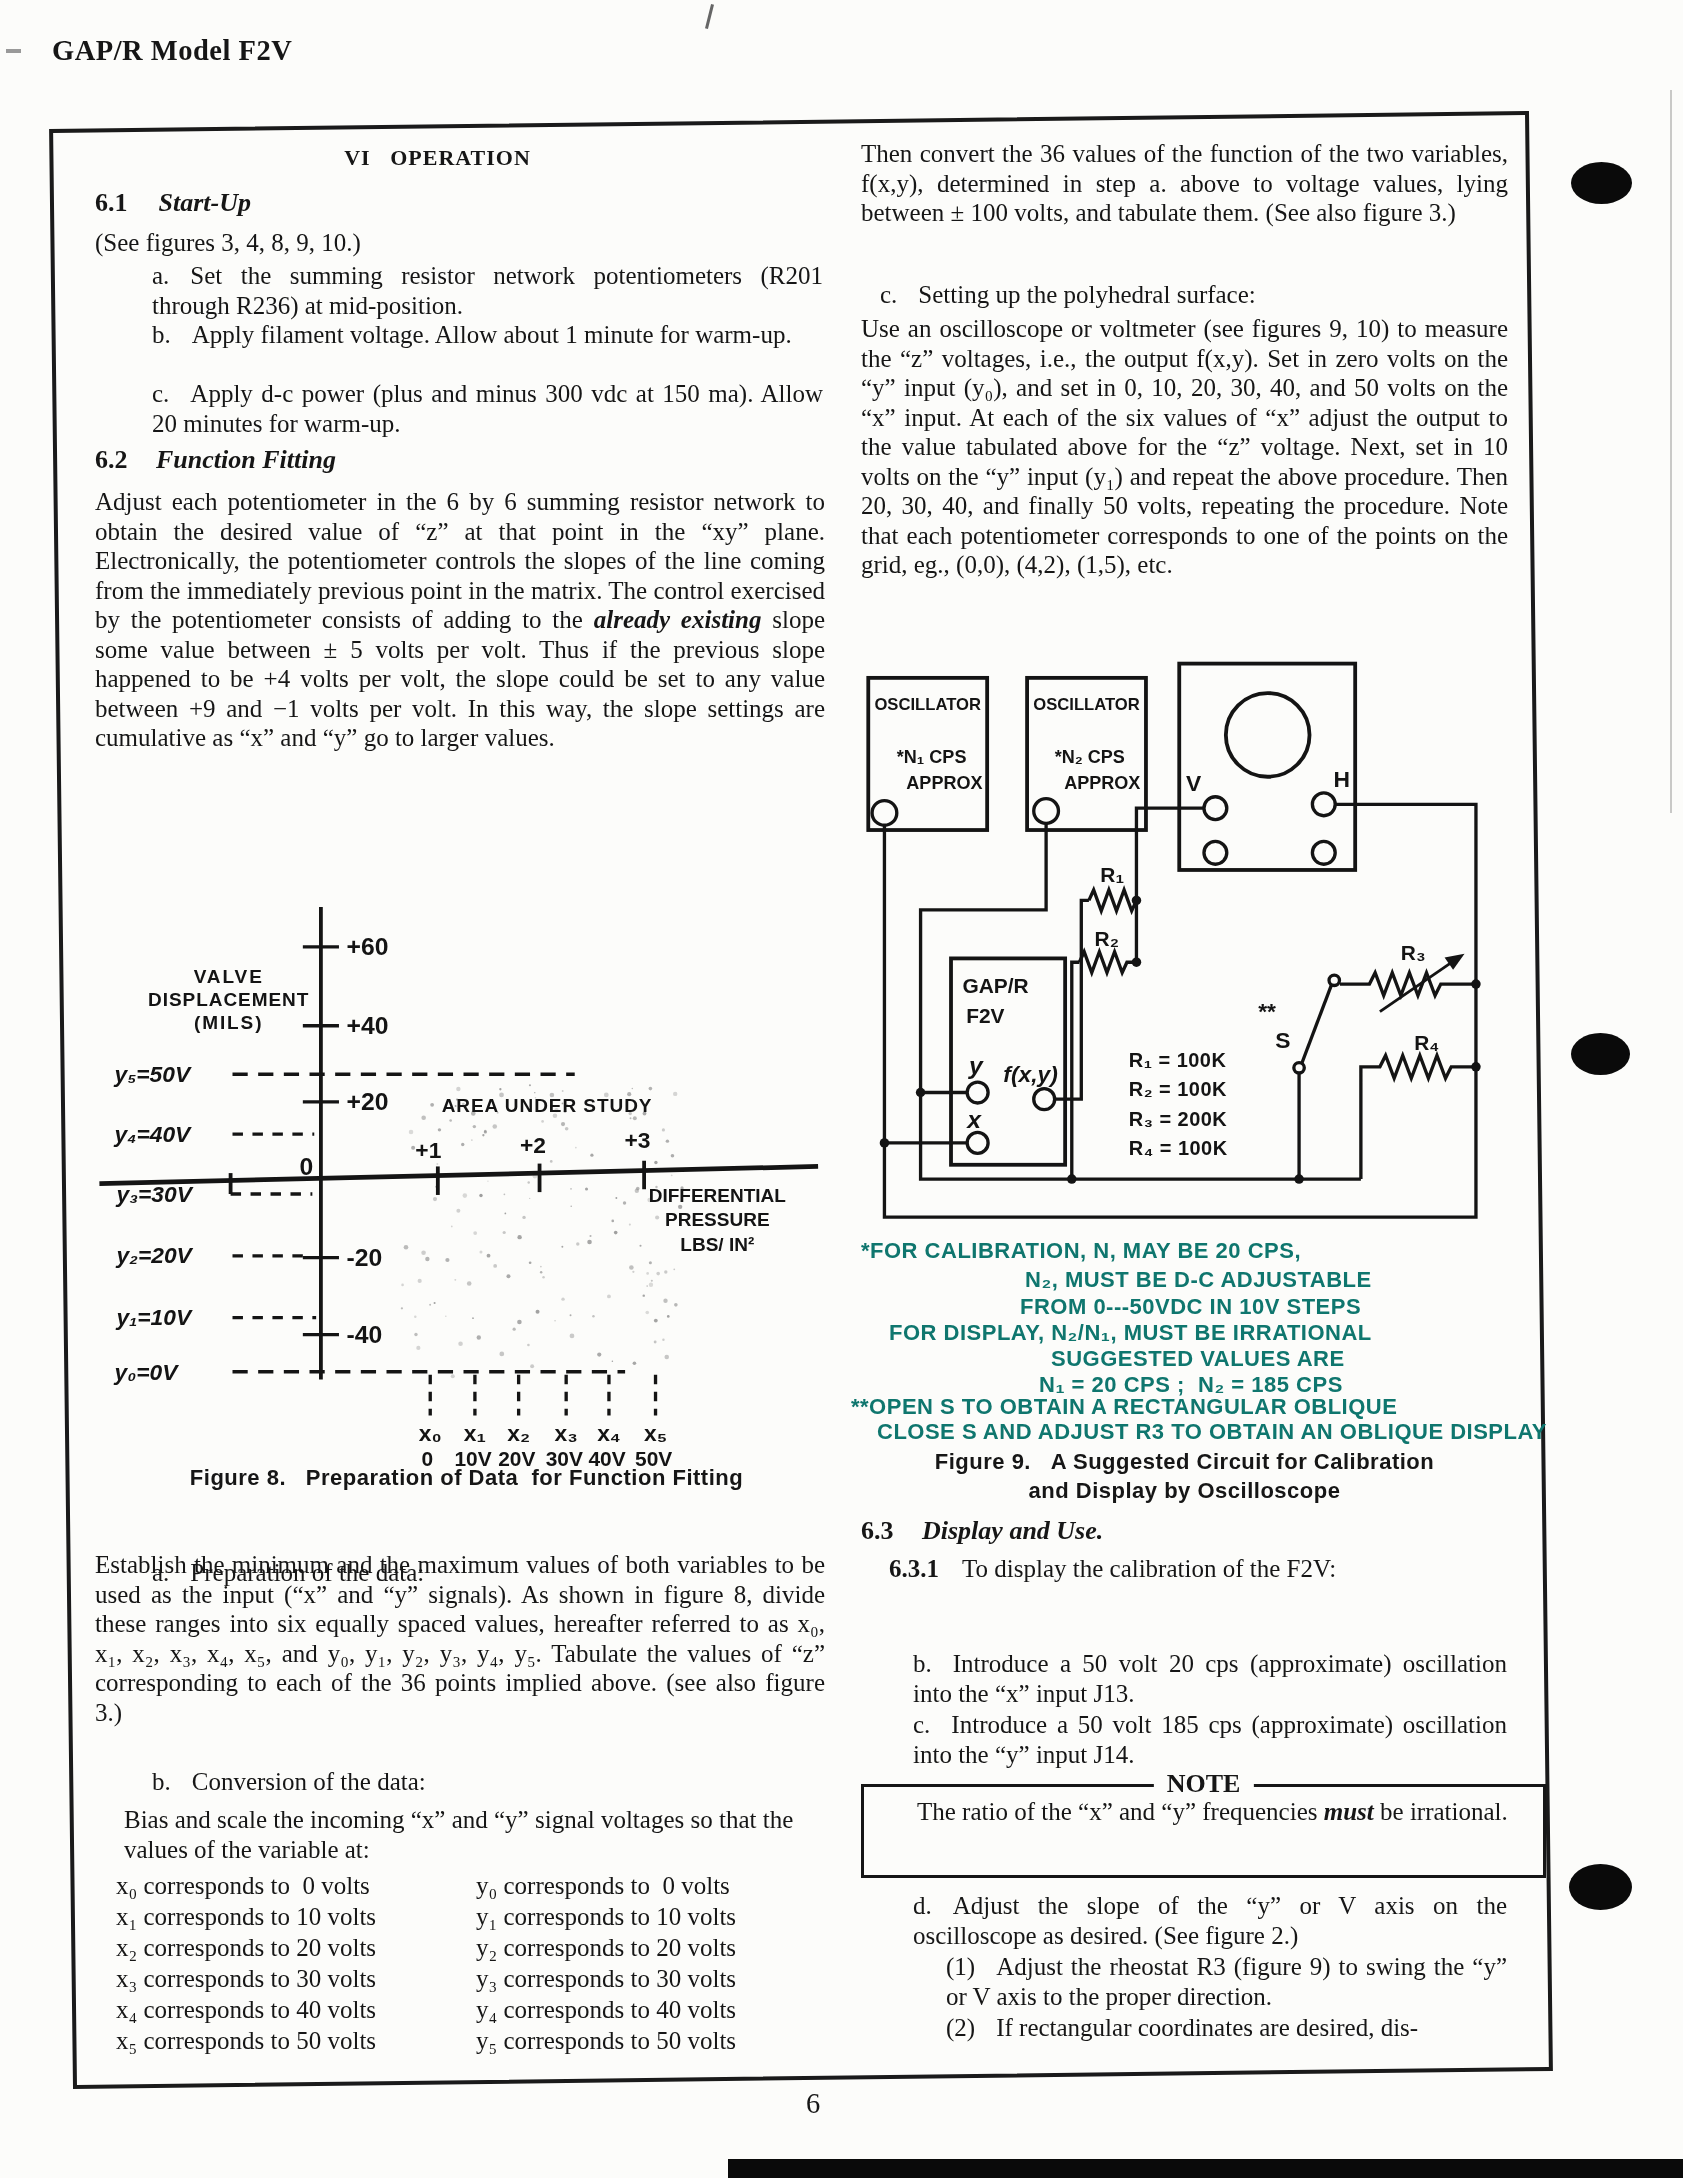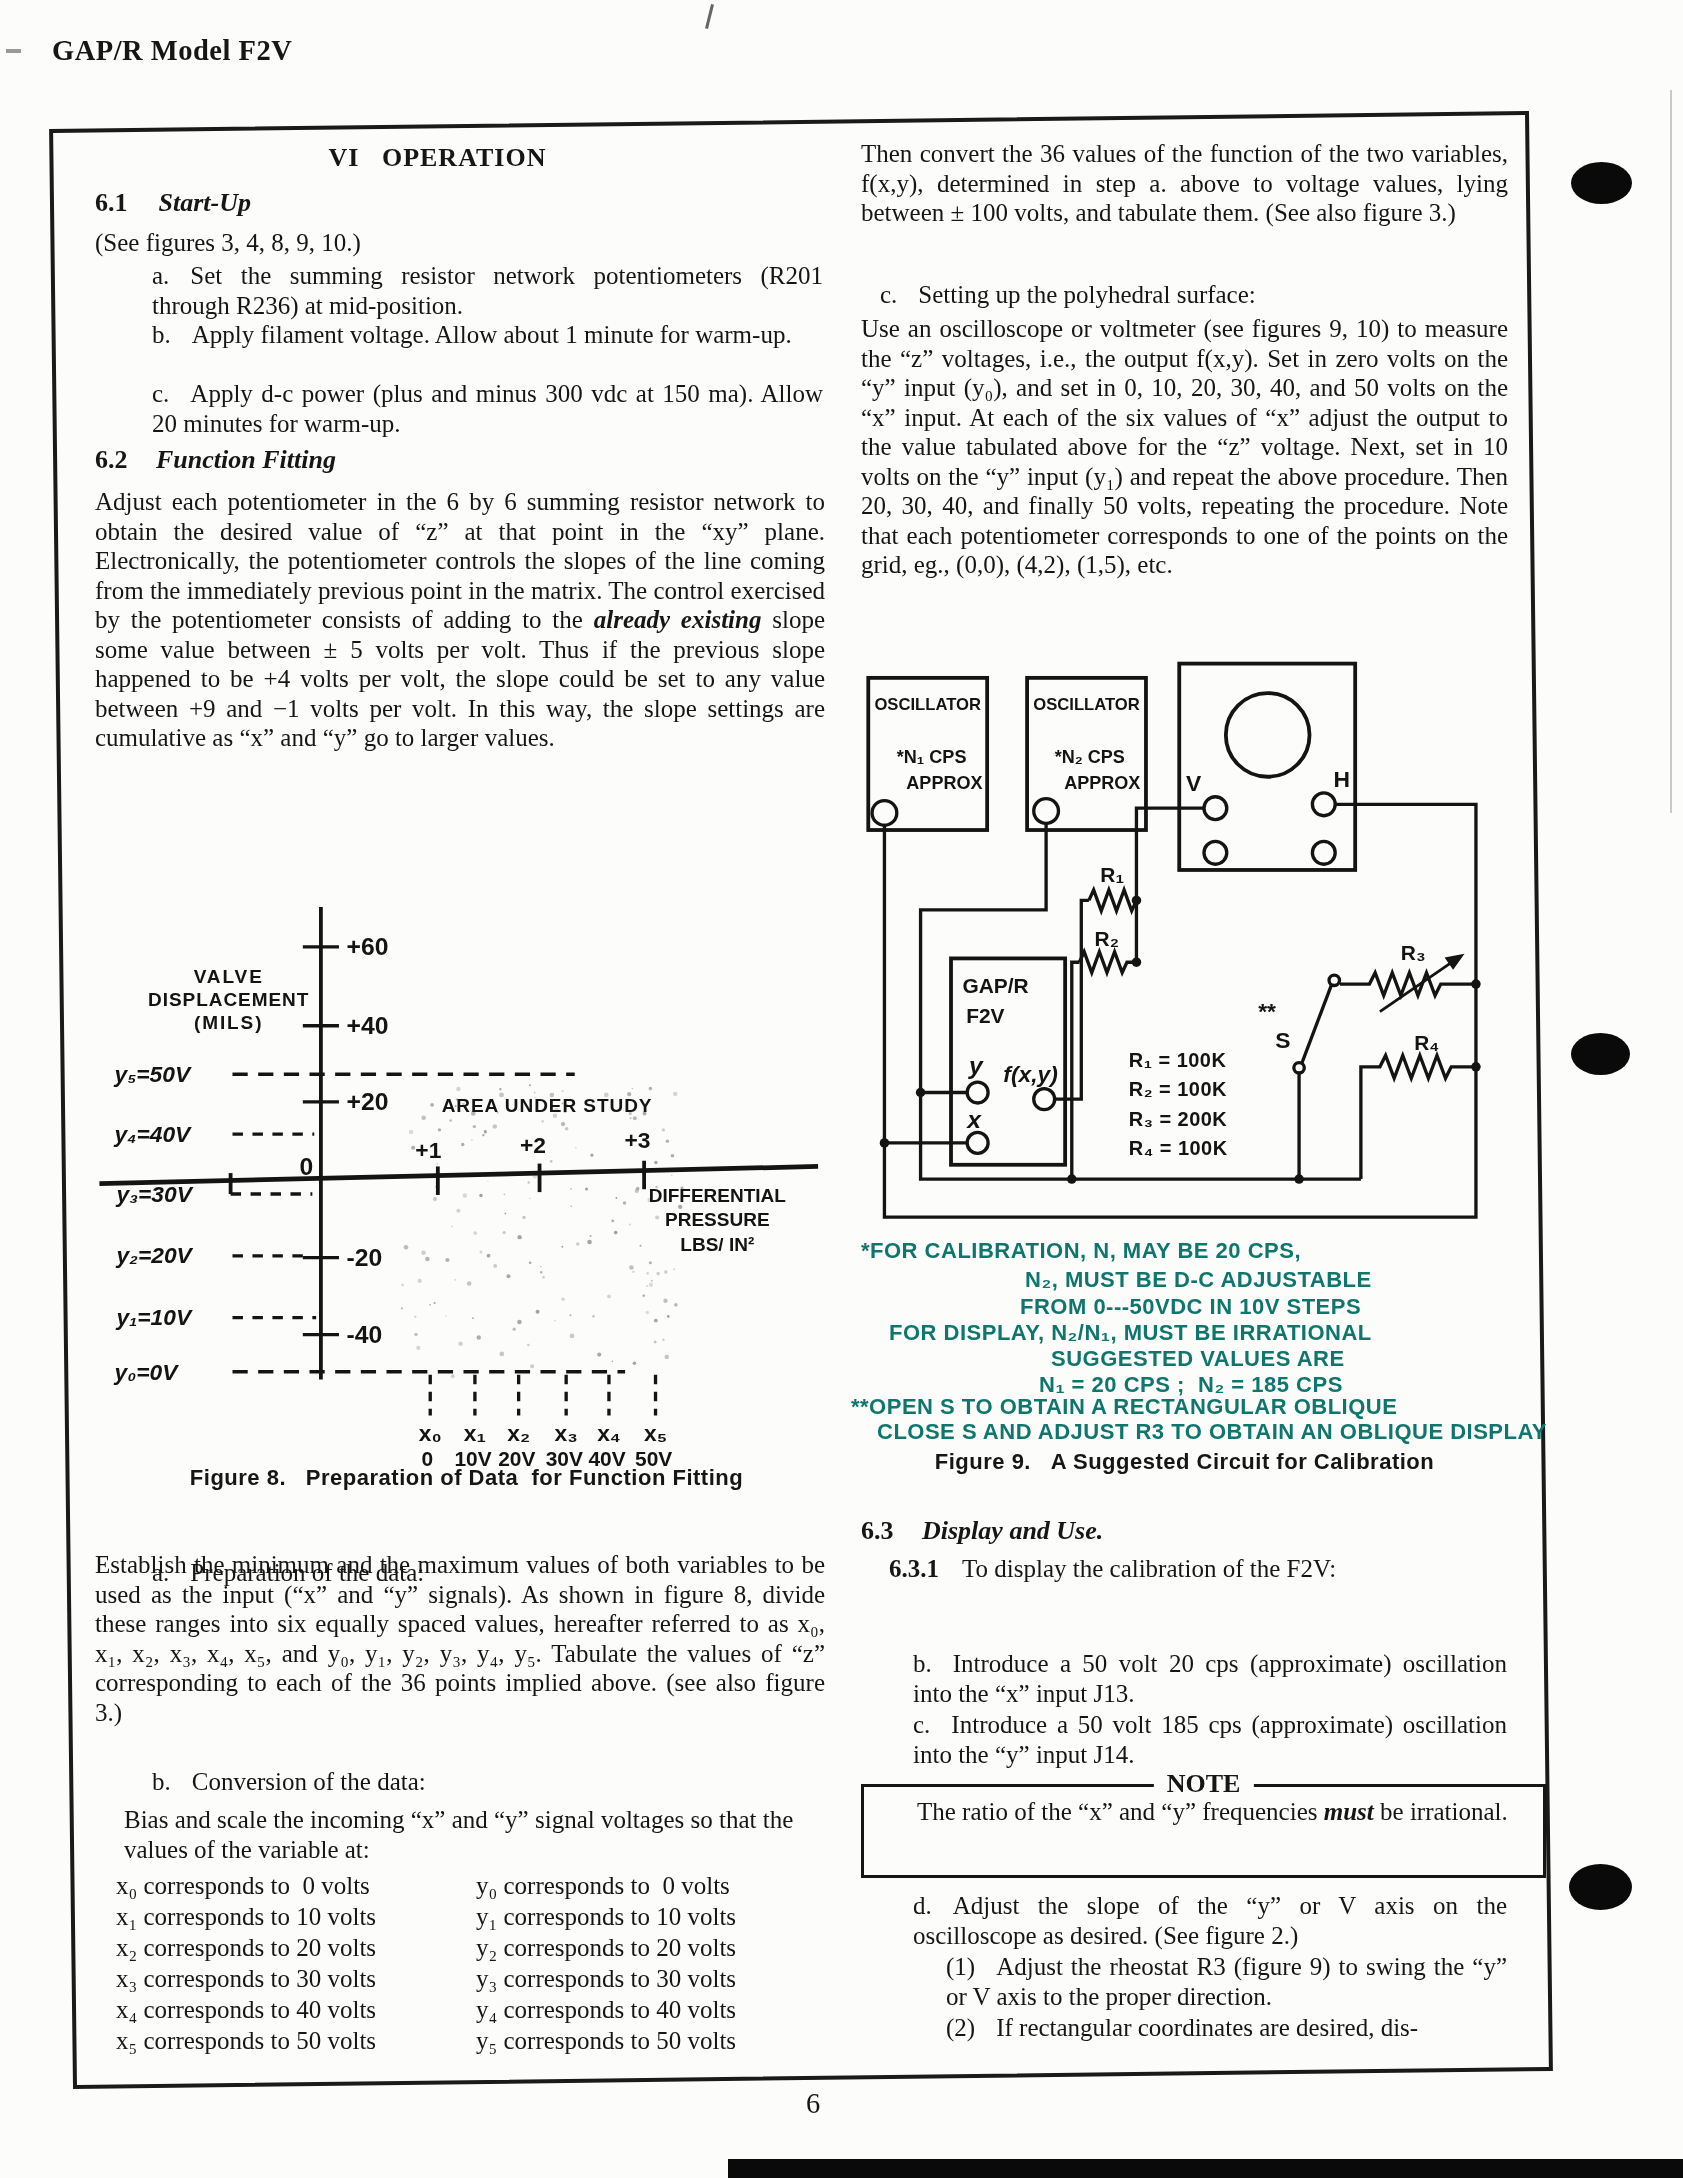--- a/index.html
+++ b/index.html
@@ -33,21 +33,21 @@
   <div class="t" style="left:1670px;top:90px;width:1.9px;height:723px;background:#c9c9c7;"></div>
   <div class="dot" style="left:1571px;top:162px;width:61px;height:42px;"></div>
   <div class="dot" style="left:1571px;top:1033px;width:59px;height:42px;"></div>
   <div class="dot" style="left:1569px;top:1864px;width:63px;height:46px;"></div>
   <div class="t" style="left:728px;top:2159px;width:956px;height:19px;background:#0a0a0a;"></div>
 
   <div class="t sf b" style="left:52px;top:36px;font-size:28.5px;letter-spacing:0.5px;">GAP/R Model F2V</div>
 
   <div class="t frame" style="left:61px;top:120px;width:1472px;height:1952px;"></div>
 
-  <div class="t sf b" style="left:95px;top:143px;width:685px;text-align:center;font-size:26px;letter-spacing:1px;">VI&nbsp;&nbsp;&nbsp;OPERATION</div>
+  <div class="t sf b" style="left:95px;top:143px;width:685px;text-align:center;font-size:22px;letter-spacing:1px;">VI&nbsp;&nbsp;&nbsp;OPERATION</div>
 
   <div class="t sf" style="left:95px;top:188px;font-size:26px;">
     <span class="b" style="padding-right:31px;">6.1</span><span class="b i">Start-Up</span>
   </div>
   <div class="t sf" style="left:95px;top:228px;">(See figures 3, 4, 8, 9, 10.)</div>
 
   <div class="t sf j" style="left:152px;top:261px;width:671px;">
     <span class="lbl">a.</span><span>Set the summing resistor network potentiometers (R201 through R236) at mid-position.</span>
   </div>
   <div class="t sf j" style="left:152px;top:320px;width:671px;">
@@ -409,20 +409,21 @@
   <div class="fn" style="left:861px;top:1238px;">*FOR CALIBRATION, N, MAY BE 20 CPS,</div>
   <div class="fn" style="left:1025px;top:1267px;">N₂, MUST BE D-C ADJUSTABLE</div>
   <div class="fn" style="left:1020px;top:1294px;">FROM 0---50VDC IN 10V STEPS</div>
   <div class="fn" style="left:889px;top:1320px;">FOR DISPLAY, N₂/N₁, MUST BE IRRATIONAL</div>
   <div class="fn" style="left:1051px;top:1346px;">SUGGESTED VALUES ARE</div>
   <div class="fn" style="left:1039px;top:1372px;">N₁ = 20 CPS ;&nbsp; N₂ = 185 CPS</div>
   <div class="fn" style="left:851px;top:1394px;">**OPEN S TO OBTAIN A RECTANGULAR OBLIQUE</div>
   <div class="fn" style="left:877px;top:1419px;">CLOSE S AND ADJUST R3 TO OBTAIN AN OBLIQUE DISPLAY</div>
 
   <div class="t hd cap" style="left:861px;top:1449px;width:647px;">Figure 9.&nbsp;&nbsp;&nbsp;A Suggested Circuit for Calibration</div>
+  <div class="t hd cap" style="left:861px;top:1478px;width:647px;">and Display by Oscilloscope</div>
 
   <div class="t sf" style="left:861px;top:1516px;font-size:26px;">
     <span class="b" style="padding-right:28.5px;">6.3</span><span class="b i">Display and Use.</span>
   </div>
   <div class="t sf" style="left:889px;top:1554px;">
     <span class="b" style="padding-right:23px;">6.3.1</span><span>To display the calibration of the F2V:</span>
   </div>
 
   <div class="t sf j" style="left:913px;top:1649px;width:594px;">
     <span class="lbl">b.</span><span>Introduce a 50 volt 20 cps (approximate) oscillation into the “x” input J13.</span>

